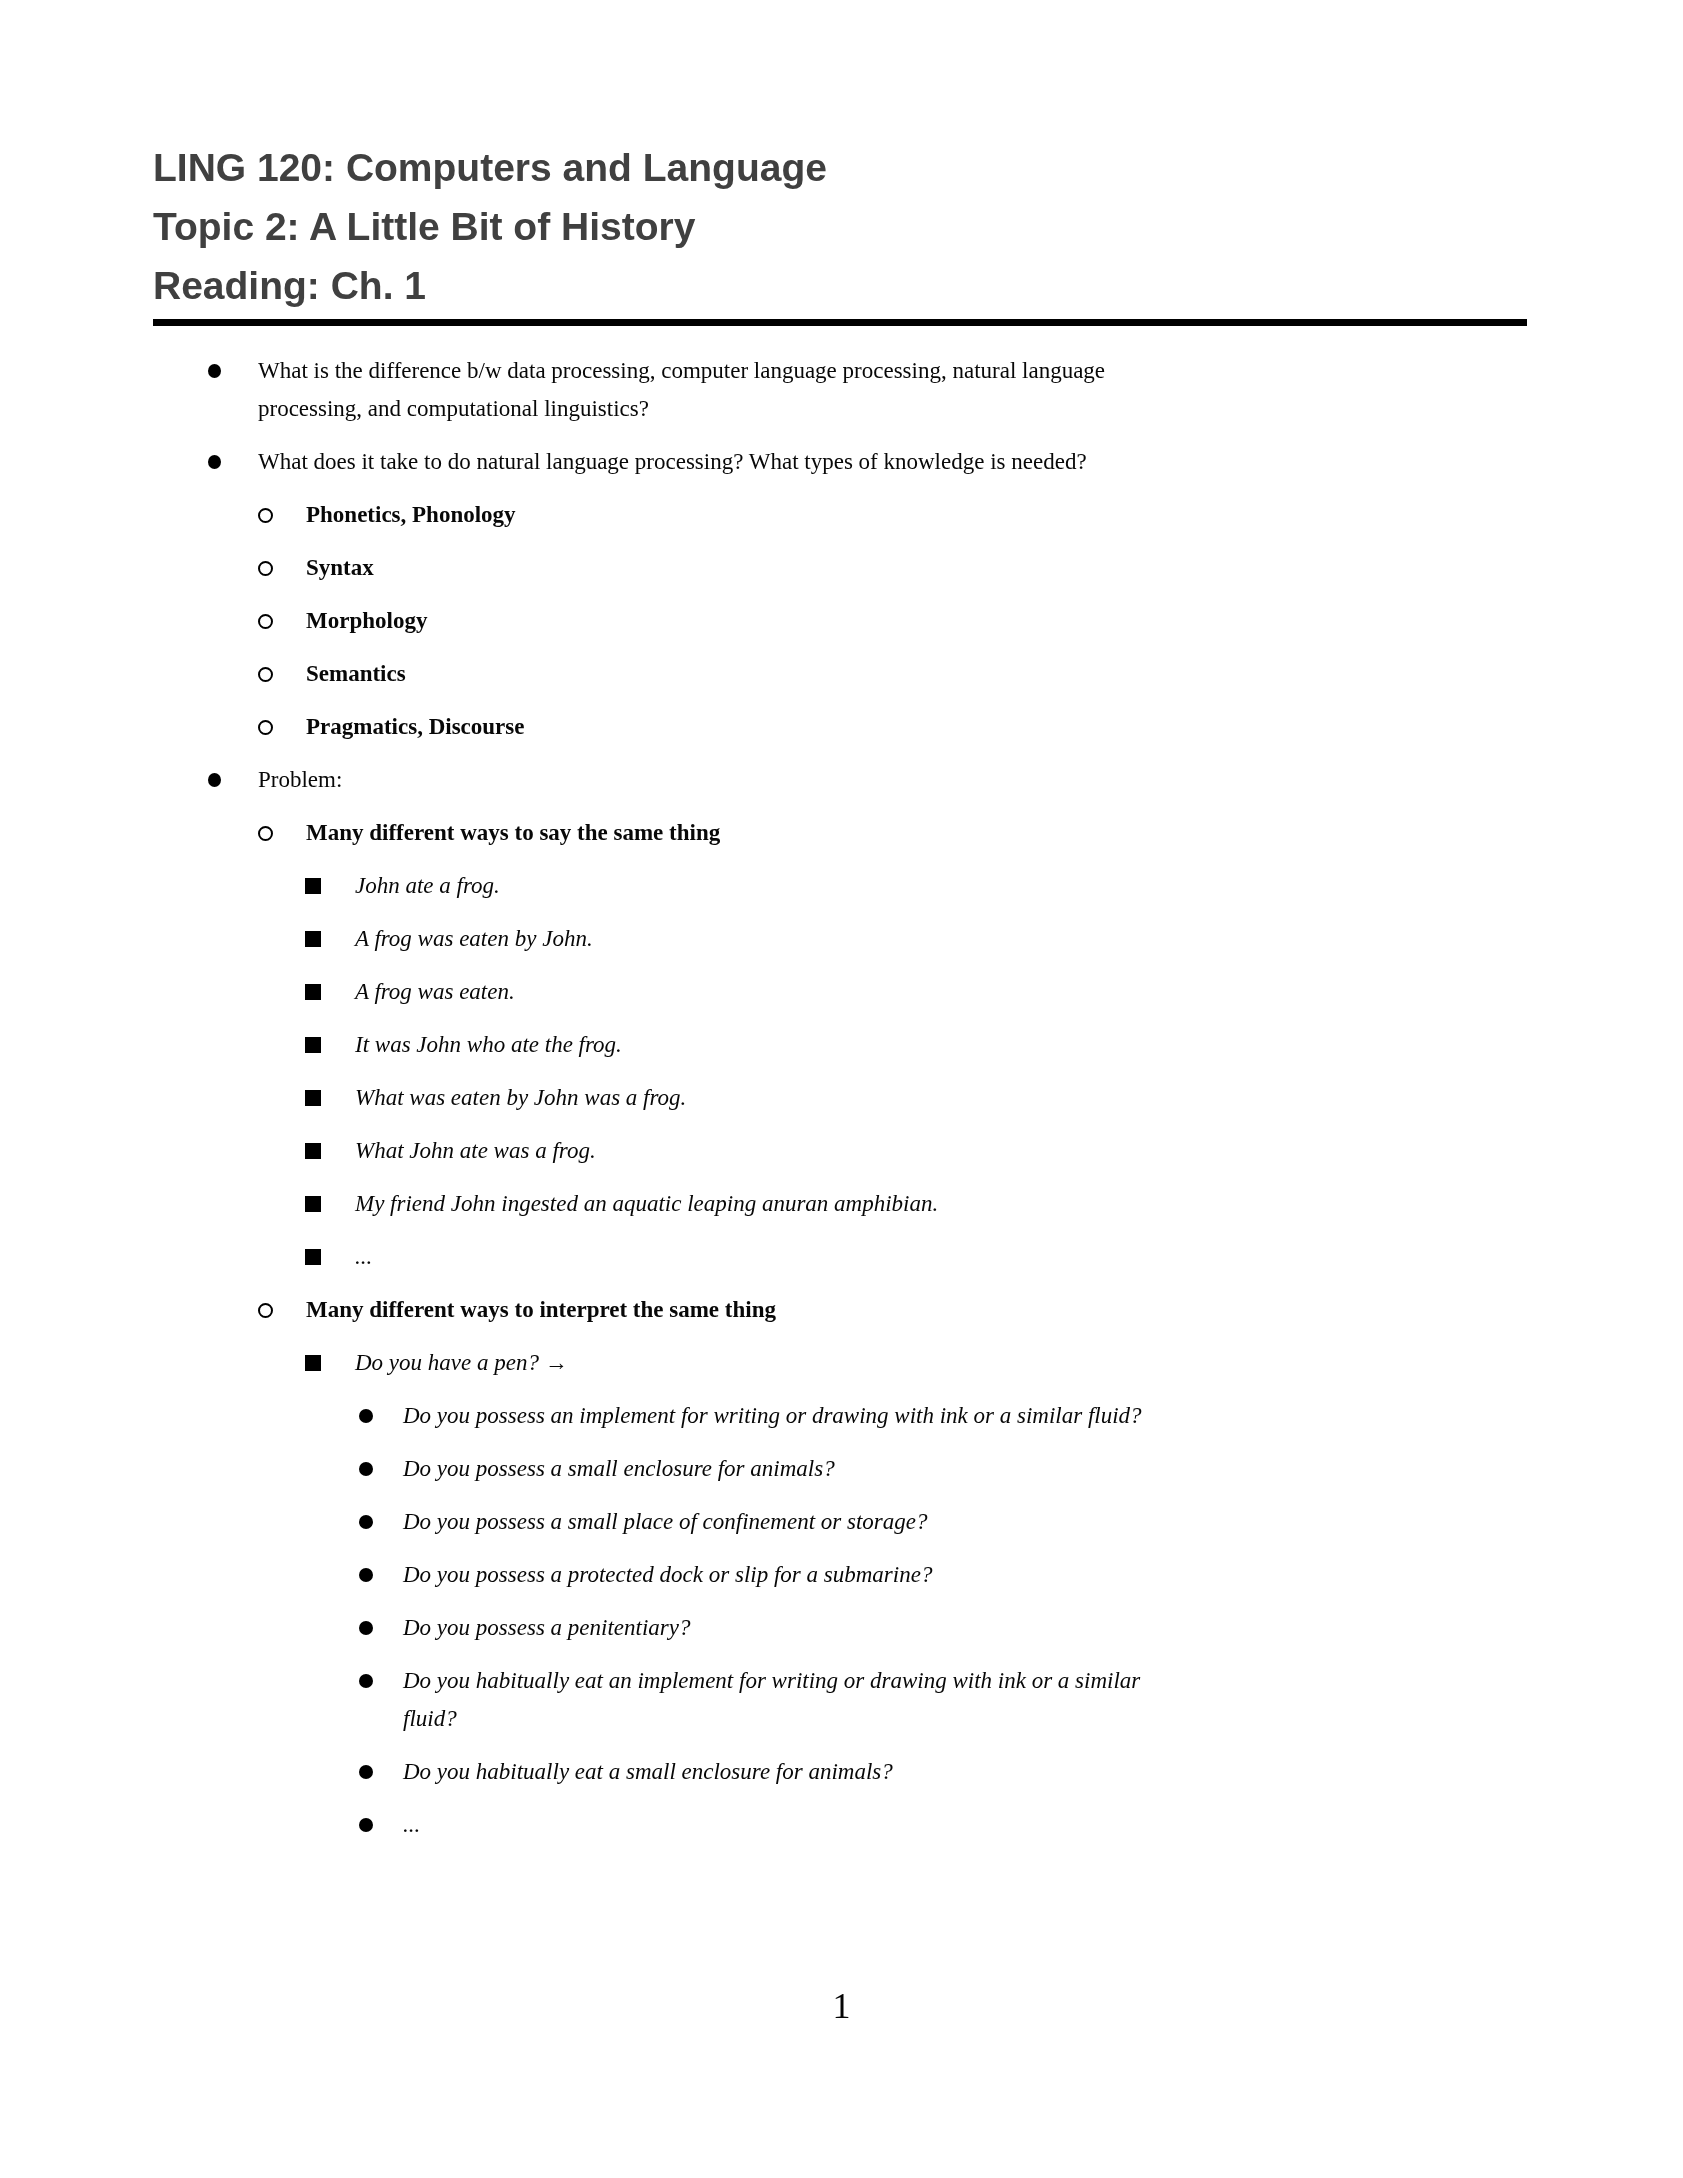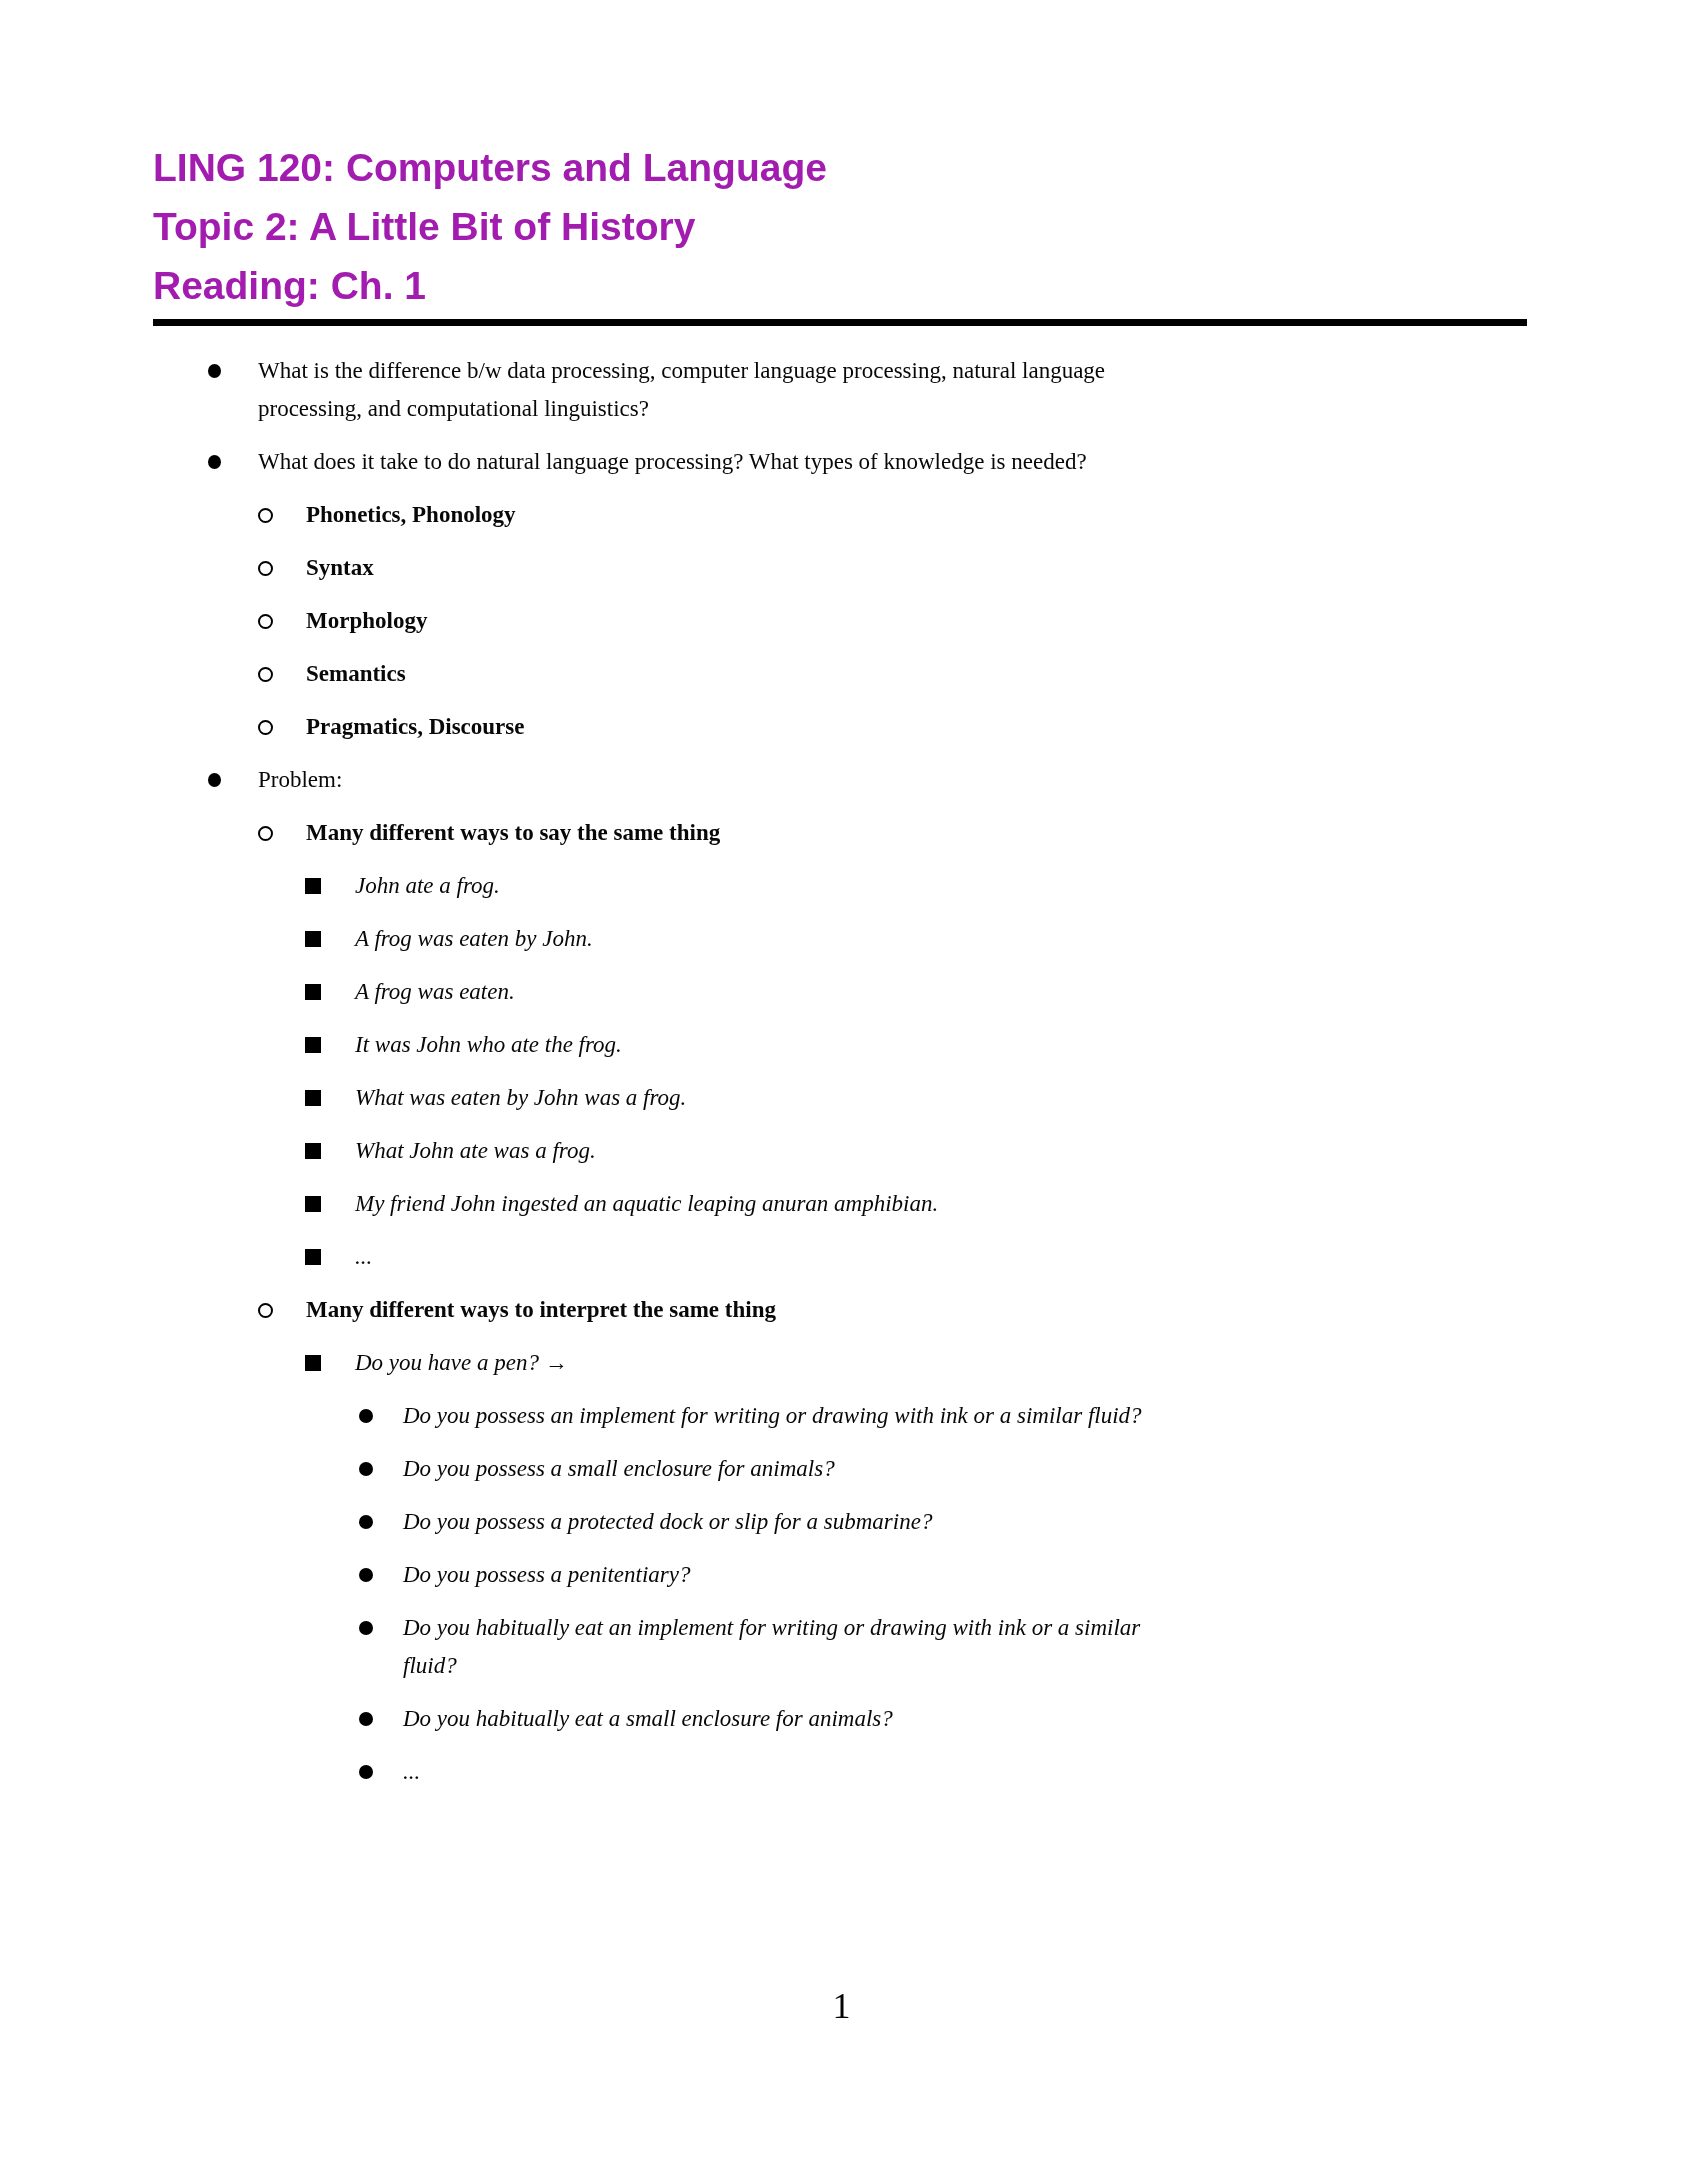--- a/index.html
+++ b/index.html
@@ -17,21 +17,21 @@
     left: 153px;
     top: 0;
     width: 1374px;
   }
   .title-block {
     padding-top: 138px;
     font-family: "Liberation Sans", sans-serif;
     font-weight: bold;
     font-size: 39px;
     line-height: 59px;
-    color: #a21caf;
+    color: #404040;
   }
   .rule {
     height: 7px;
     background: #000000;
     margin-top: 4px;
   }
   .outline {
     margin-top: 26px;
     font-size: 23px;
     line-height: 38px;
@@ -107,20 +107,21 @@
       <div class="li l3 it"><span class="g g-square"></span><span class="t">A frog was eaten.</span></div>
       <div class="li l3 it"><span class="g g-square"></span><span class="t">It was John who ate the frog.</span></div>
       <div class="li l3 it"><span class="g g-square"></span><span class="t">What was eaten by John was a frog.</span></div>
       <div class="li l3 it"><span class="g g-square"></span><span class="t">What John ate was a frog.</span></div>
       <div class="li l3 it"><span class="g g-square"></span><span class="t">My friend John ingested an aquatic leaping anuran amphibian.</span></div>
       <div class="li l3 it"><span class="g g-square"></span><span class="t">...</span></div>
       <div class="li l2"><span class="g g-circle"></span><span class="t">Many different ways to interpret the same thing</span></div>
       <div class="li l3 it"><span class="g g-square"></span><span class="t">Do you have a pen? →</span></div>
       <div class="li l4 it"><span class="g g-dot"></span><span class="t">Do you possess an implement for writing or drawing with ink or a similar fluid?</span></div>
       <div class="li l4 it"><span class="g g-dot"></span><span class="t">Do you possess a small enclosure for animals?</span></div>
+      <div class="li l4 it"><span class="g g-dot"></span><span class="t">Do you possess a small place of confinement or storage?</span></div>
       <div class="li l4 it"><span class="g g-dot"></span><span class="t">Do you possess a protected dock or slip for a submarine?</span></div>
       <div class="li l4 it"><span class="g g-dot"></span><span class="t">Do you possess a penitentiary?</span></div>
       <div class="li l4 it"><span class="g g-dot"></span><span class="t">Do you habitually eat an implement for writing or drawing with ink or a similar
 fluid?</span></div>
       <div class="li l4 it"><span class="g g-dot"></span><span class="t">Do you habitually eat a small enclosure for animals?</span></div>
       <div class="li l4 it"><span class="g g-dot"></span><span class="t">...</span></div>
     </div>
 </div>
 
 <div class="pageno">1</div>

